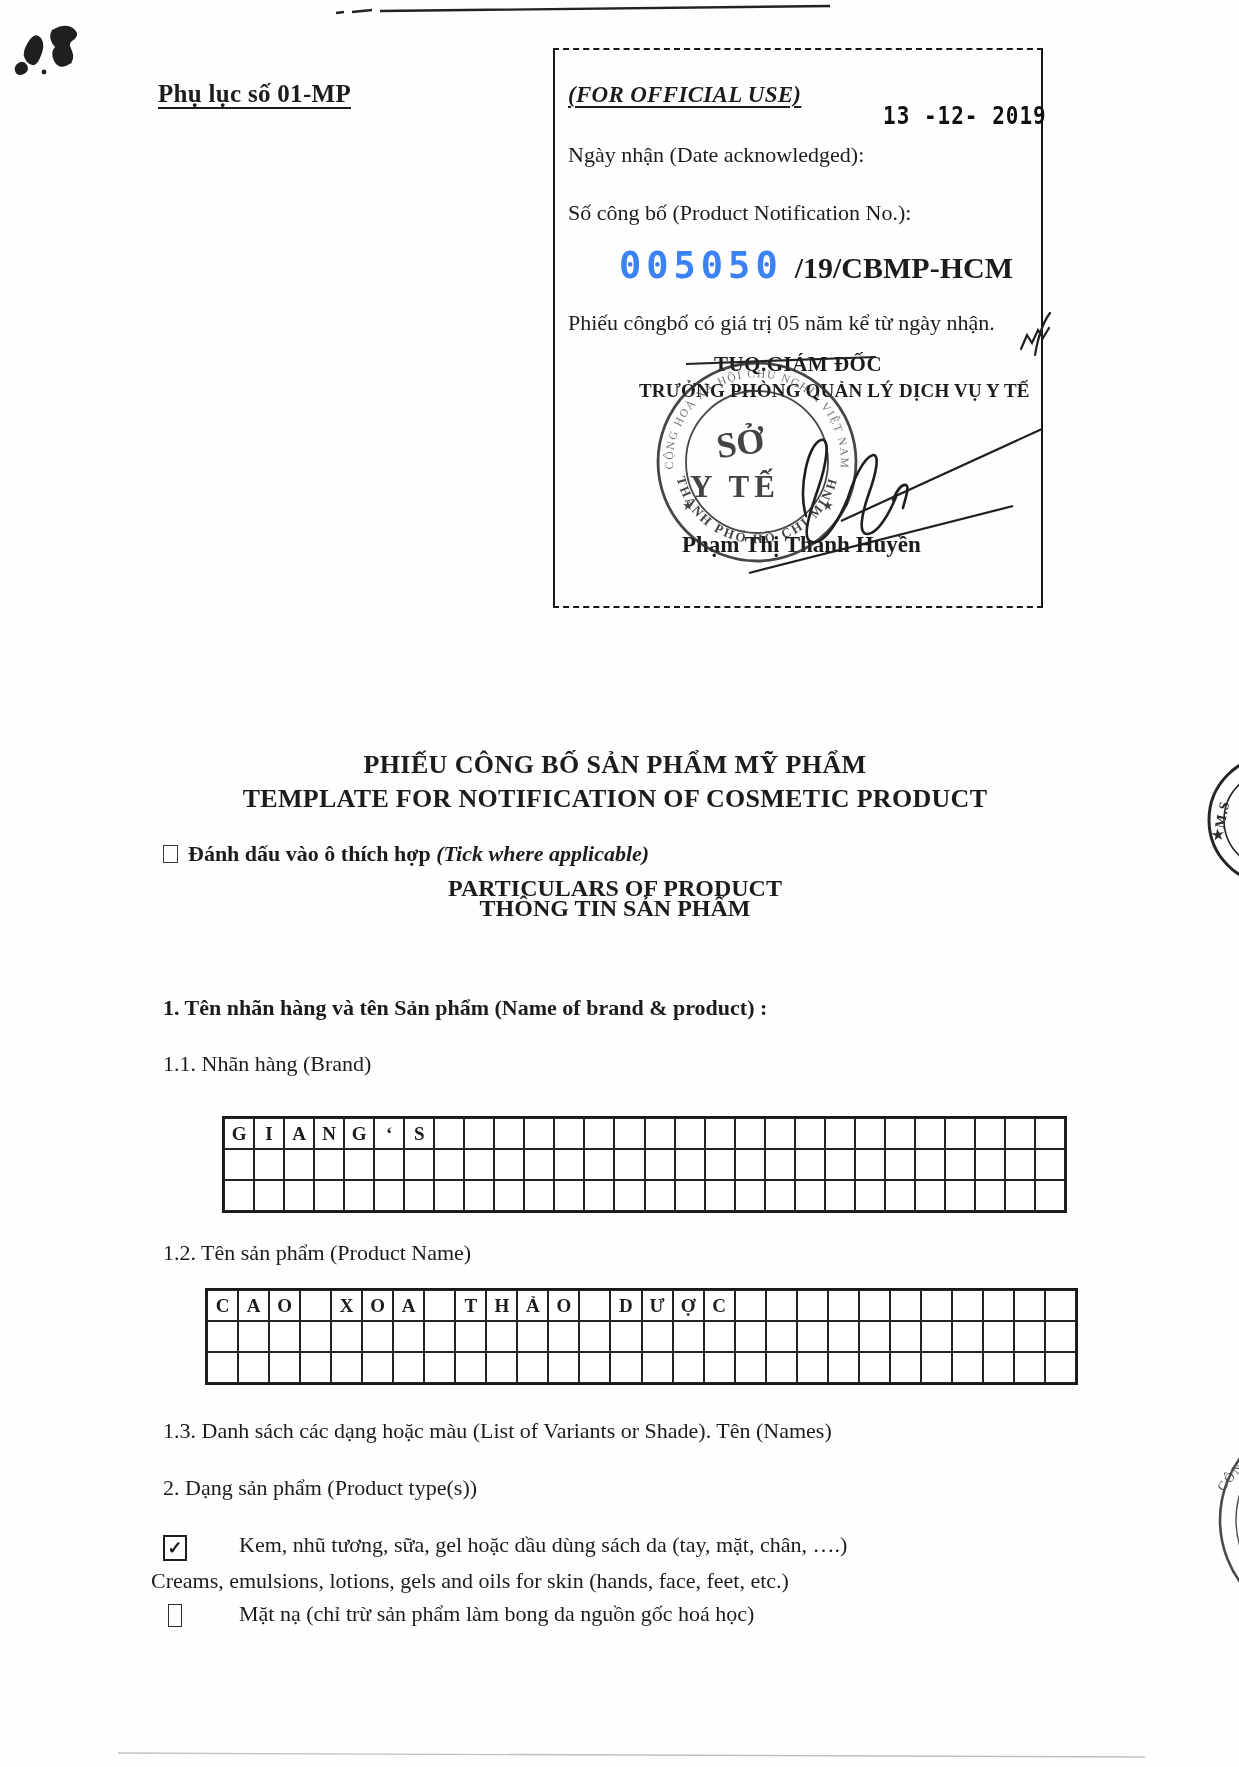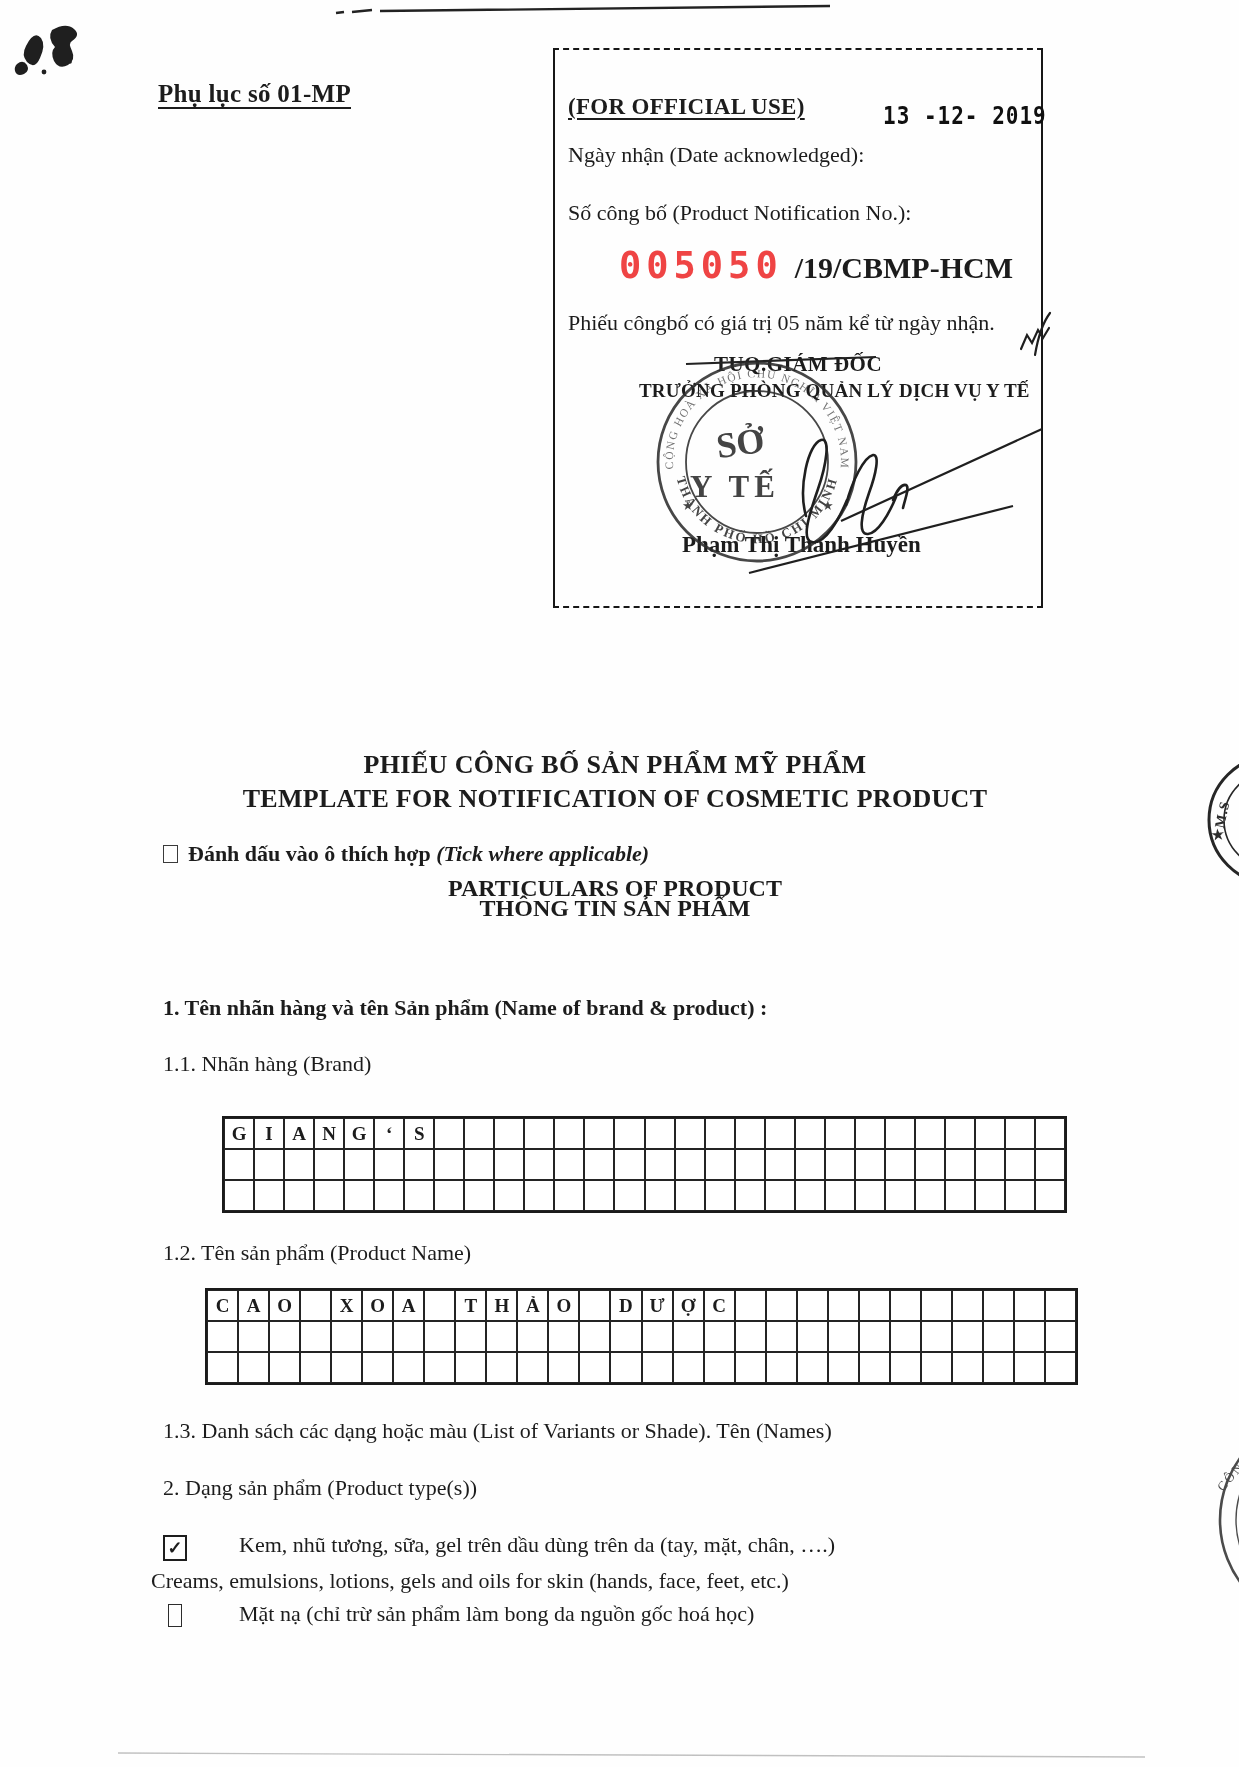--- a/index.html
+++ b/index.html
@@ -13,27 +13,27 @@
 
   
   .appendix{left:158px; top:80px; font-size:25px; font-weight:bold;
     text-decoration:underline; text-decoration-thickness:2px; text-underline-offset:5px; letter-spacing:.3px;}
 
   
   .official-box{left:553px; top:48px; width:486px; height:556px;
     border:2.4px solid #171717; border-top-style:dashed; border-bottom-style:dashed;}
   .box-h{position:absolute; left:13px; font-size:23px; font-weight:600; letter-spacing:.3px;
     text-decoration:underline; text-decoration-thickness:1.6px; text-underline-offset:4px; white-space:nowrap;}
-  .box-h1{top:6px;} .box-h2{top:44px;}
+  .box-h1{top:6px;} .box-h2{top:32px;font-style:italic;}
   .date-stamp{position:absolute; left:328px; top:54px; font-family:"DejaVu Sans Mono", monospace;
     font-size:21px; font-weight:bold; letter-spacing:1px; color:#101010; transform:scaleY(1.15); white-space:nowrap;}
   .box-line{position:absolute; left:13px; font-size:22px; white-space:nowrap;}
   .date-label{top:92px;} .num-label{top:150px;}
   .num-row{position:absolute; left:64px; top:194px; display:flex; align-items:baseline; gap:12px; white-space:nowrap;}
-  .num-stamp{font-family:"DejaVu Sans Mono", monospace; font-size:37px; font-weight:bold; letter-spacing:5px; color:#ef4444;}
+  .num-stamp{font-family:"DejaVu Sans Mono", monospace; font-size:37px; font-weight:bold; letter-spacing:5px; color:#3b82f6;}
   .num-suffix{font-size:30px; font-weight:600;}
   .validity{top:260px; width:540px;}
   .signer-title{position:absolute; left:0; right:0; top:302px; text-align:center; font-weight:bold; font-size:21px; letter-spacing:.5px;}
   .signer-role{position:absolute; left:84px; top:330px; font-weight:bold; font-size:19px; letter-spacing:.2px; white-space:nowrap;}
   .signer-name{position:absolute; left:127px; top:482px; font-weight:bold; font-size:23px; white-space:nowrap;}
 
   
   .title-vi{left:150px; top:750px; width:930px; text-align:center; font-size:26px; font-weight:bold; letter-spacing:.4px;}
   .title-en{left:120px; top:784px; width:990px; text-align:center; font-size:26px; font-weight:bold; letter-spacing:.3px;}
   .subtitle-vi{left:150px; top:895px; width:930px; text-align:center; font-size:24px; font-weight:bold;}
@@ -278,21 +278,21 @@
       <div class="cell"></div>
       <div class="cell"></div>
     </div>
 
   <div class="abs sec s1-3">1.3. Danh sách các dạng hoặc màu (List of Variants or Shade). Tên (Names)</div>
 
   <div class="abs sec s2">2. Dạng sản phẩm (Product type(s))</div>
 
   <div class="abs pt-row pt1">
     <span class="cb">✓</span>
-    <span>Kem, nhũ tương, sữa, gel trên dầu dùng trên da (tay, mặt, chân, ….)</span>
+    <span>Kem, nhũ tương, sữa, gel hoặc dầu dùng sách da (tay, mặt, chân, ….)</span>
   </div>
   <div class="abs pt1-en">Creams, emulsions, lotions, gels and oils for skin (hands, face, feet, etc.)</div>
   <div class="abs pt-row pt2">
     <span class="cb-narrow"></span>
     <span>Mặt nạ (chỉ trừ sản phẩm làm bong da nguồn gốc hoá học)</span>
   </div>
 
   <svg class="overlay" width="1239" height="1767" viewBox="0 0 1239 1767">
 
     <path d="M336,13 l8,-1 m8,0 l20,-2 m8,1 L830,6" stroke="#222" stroke-width="2.4" fill="none"></path>

